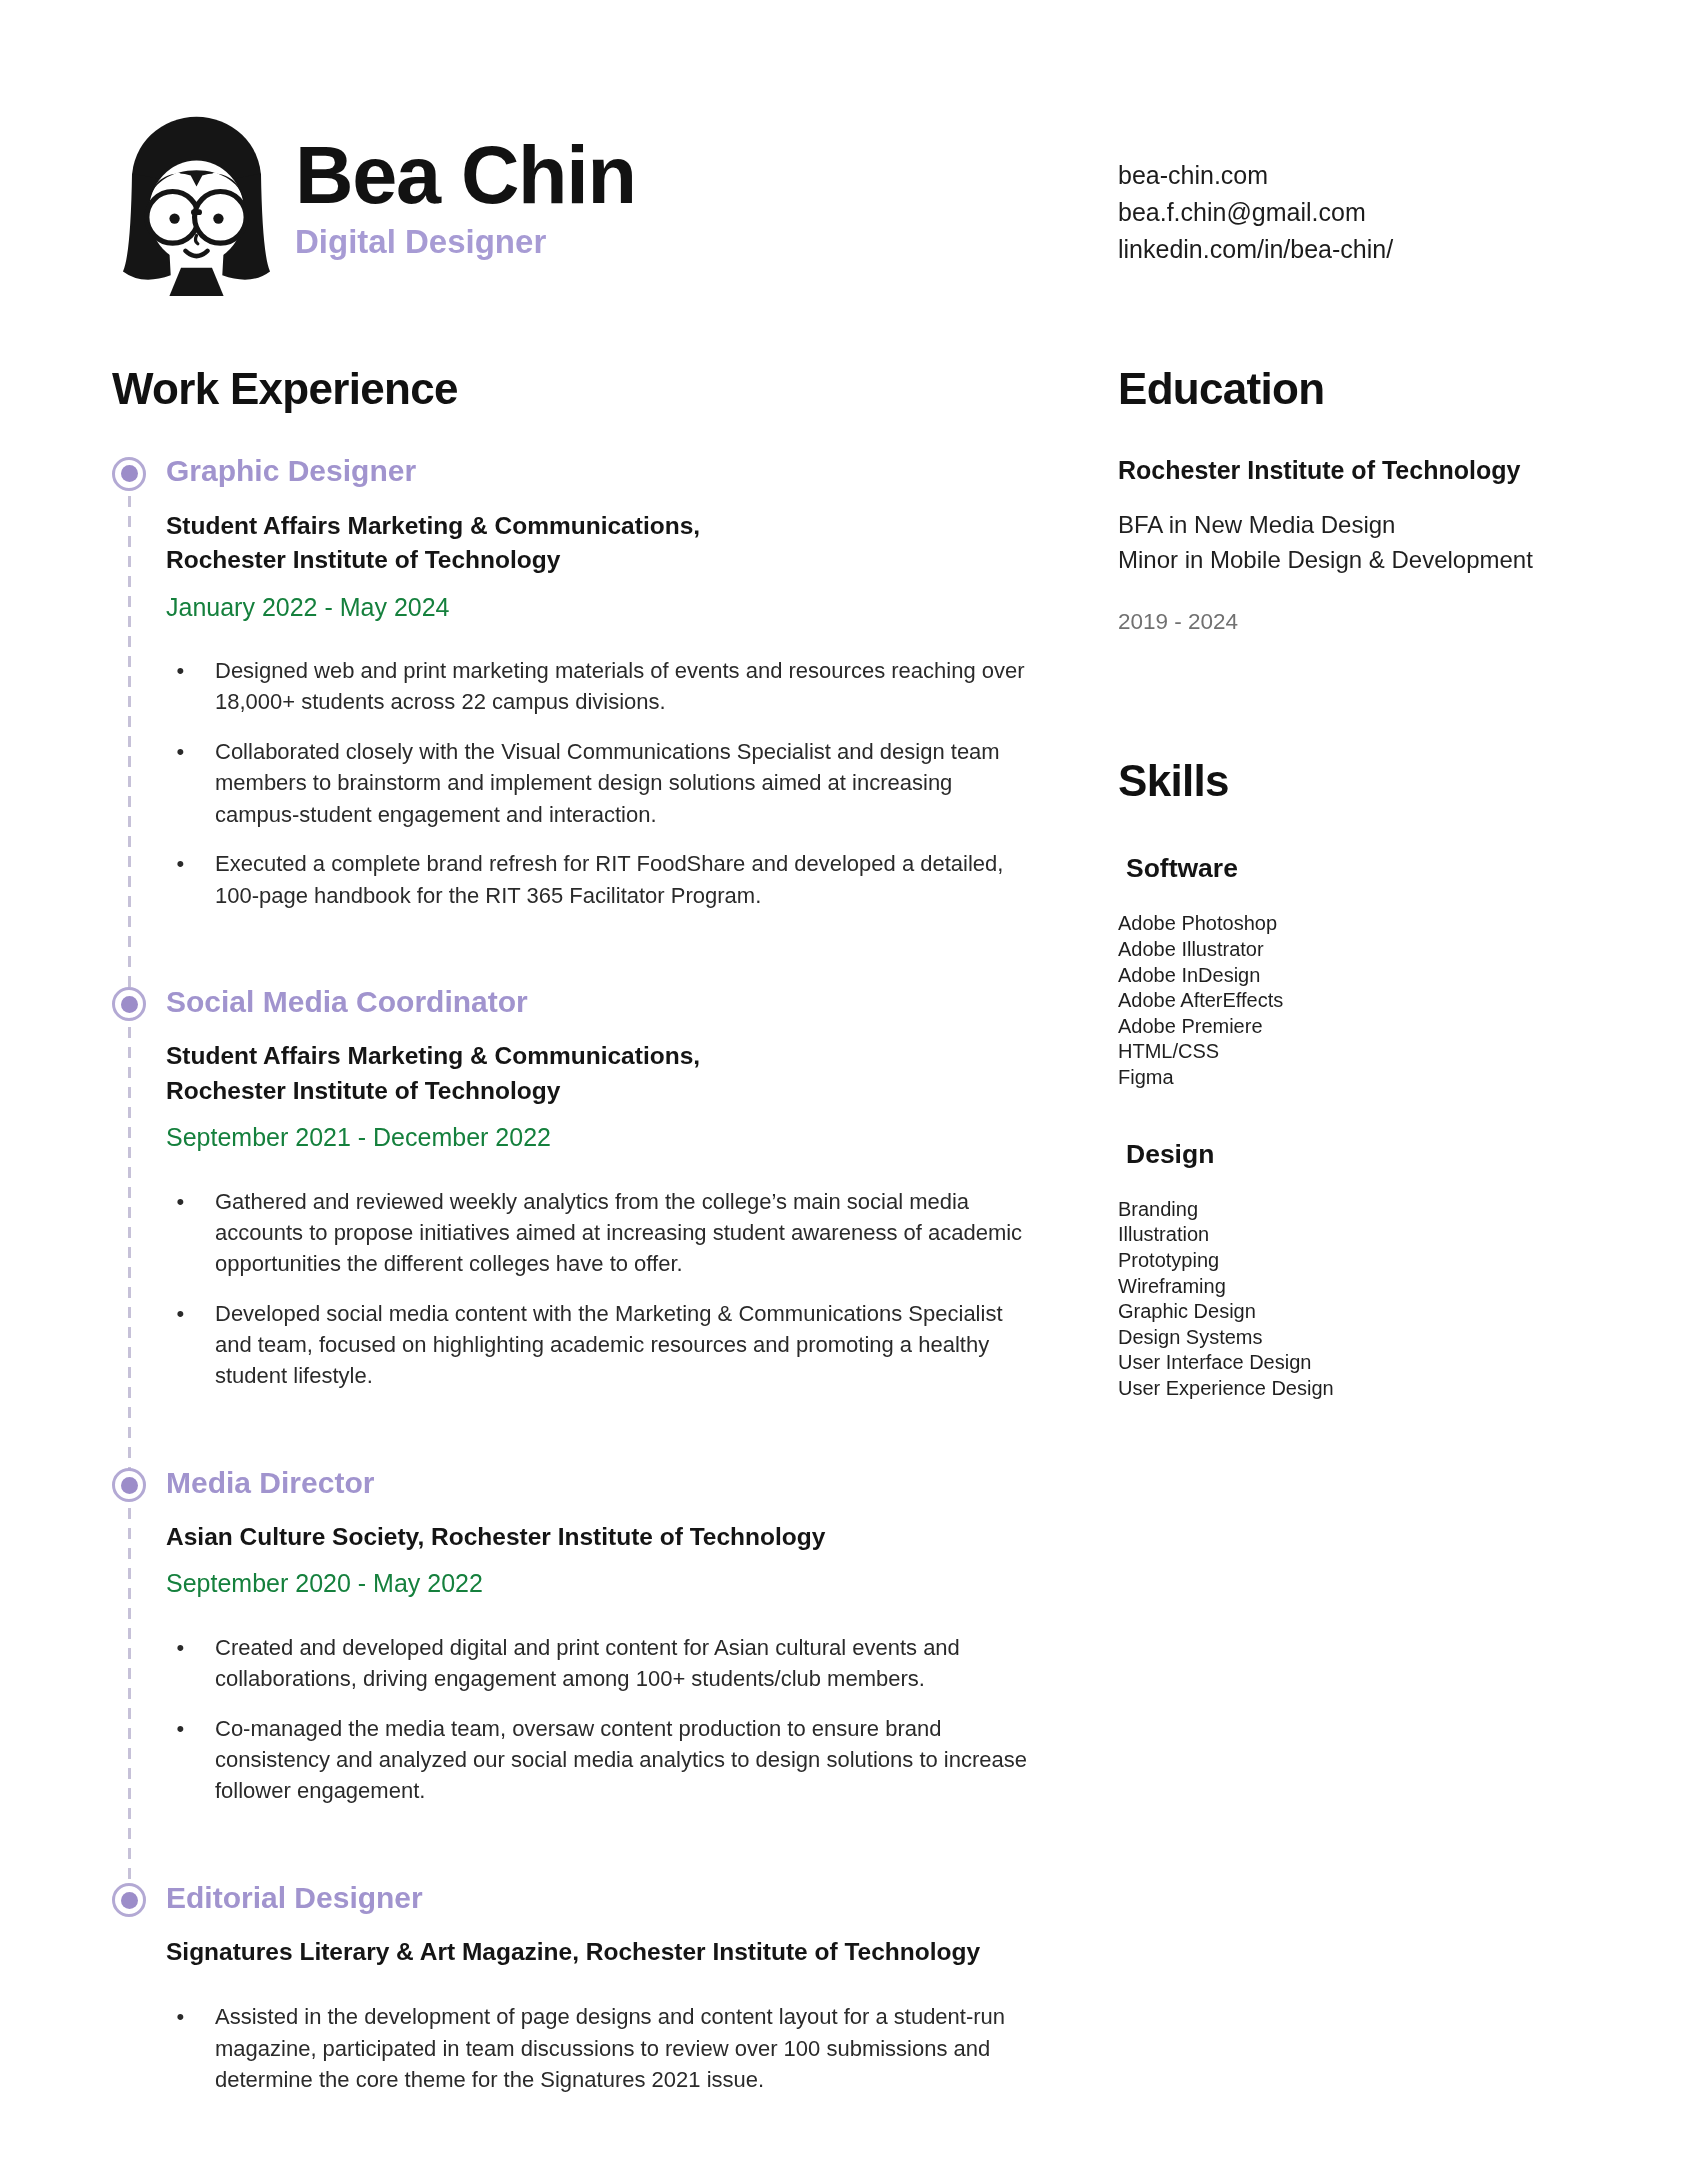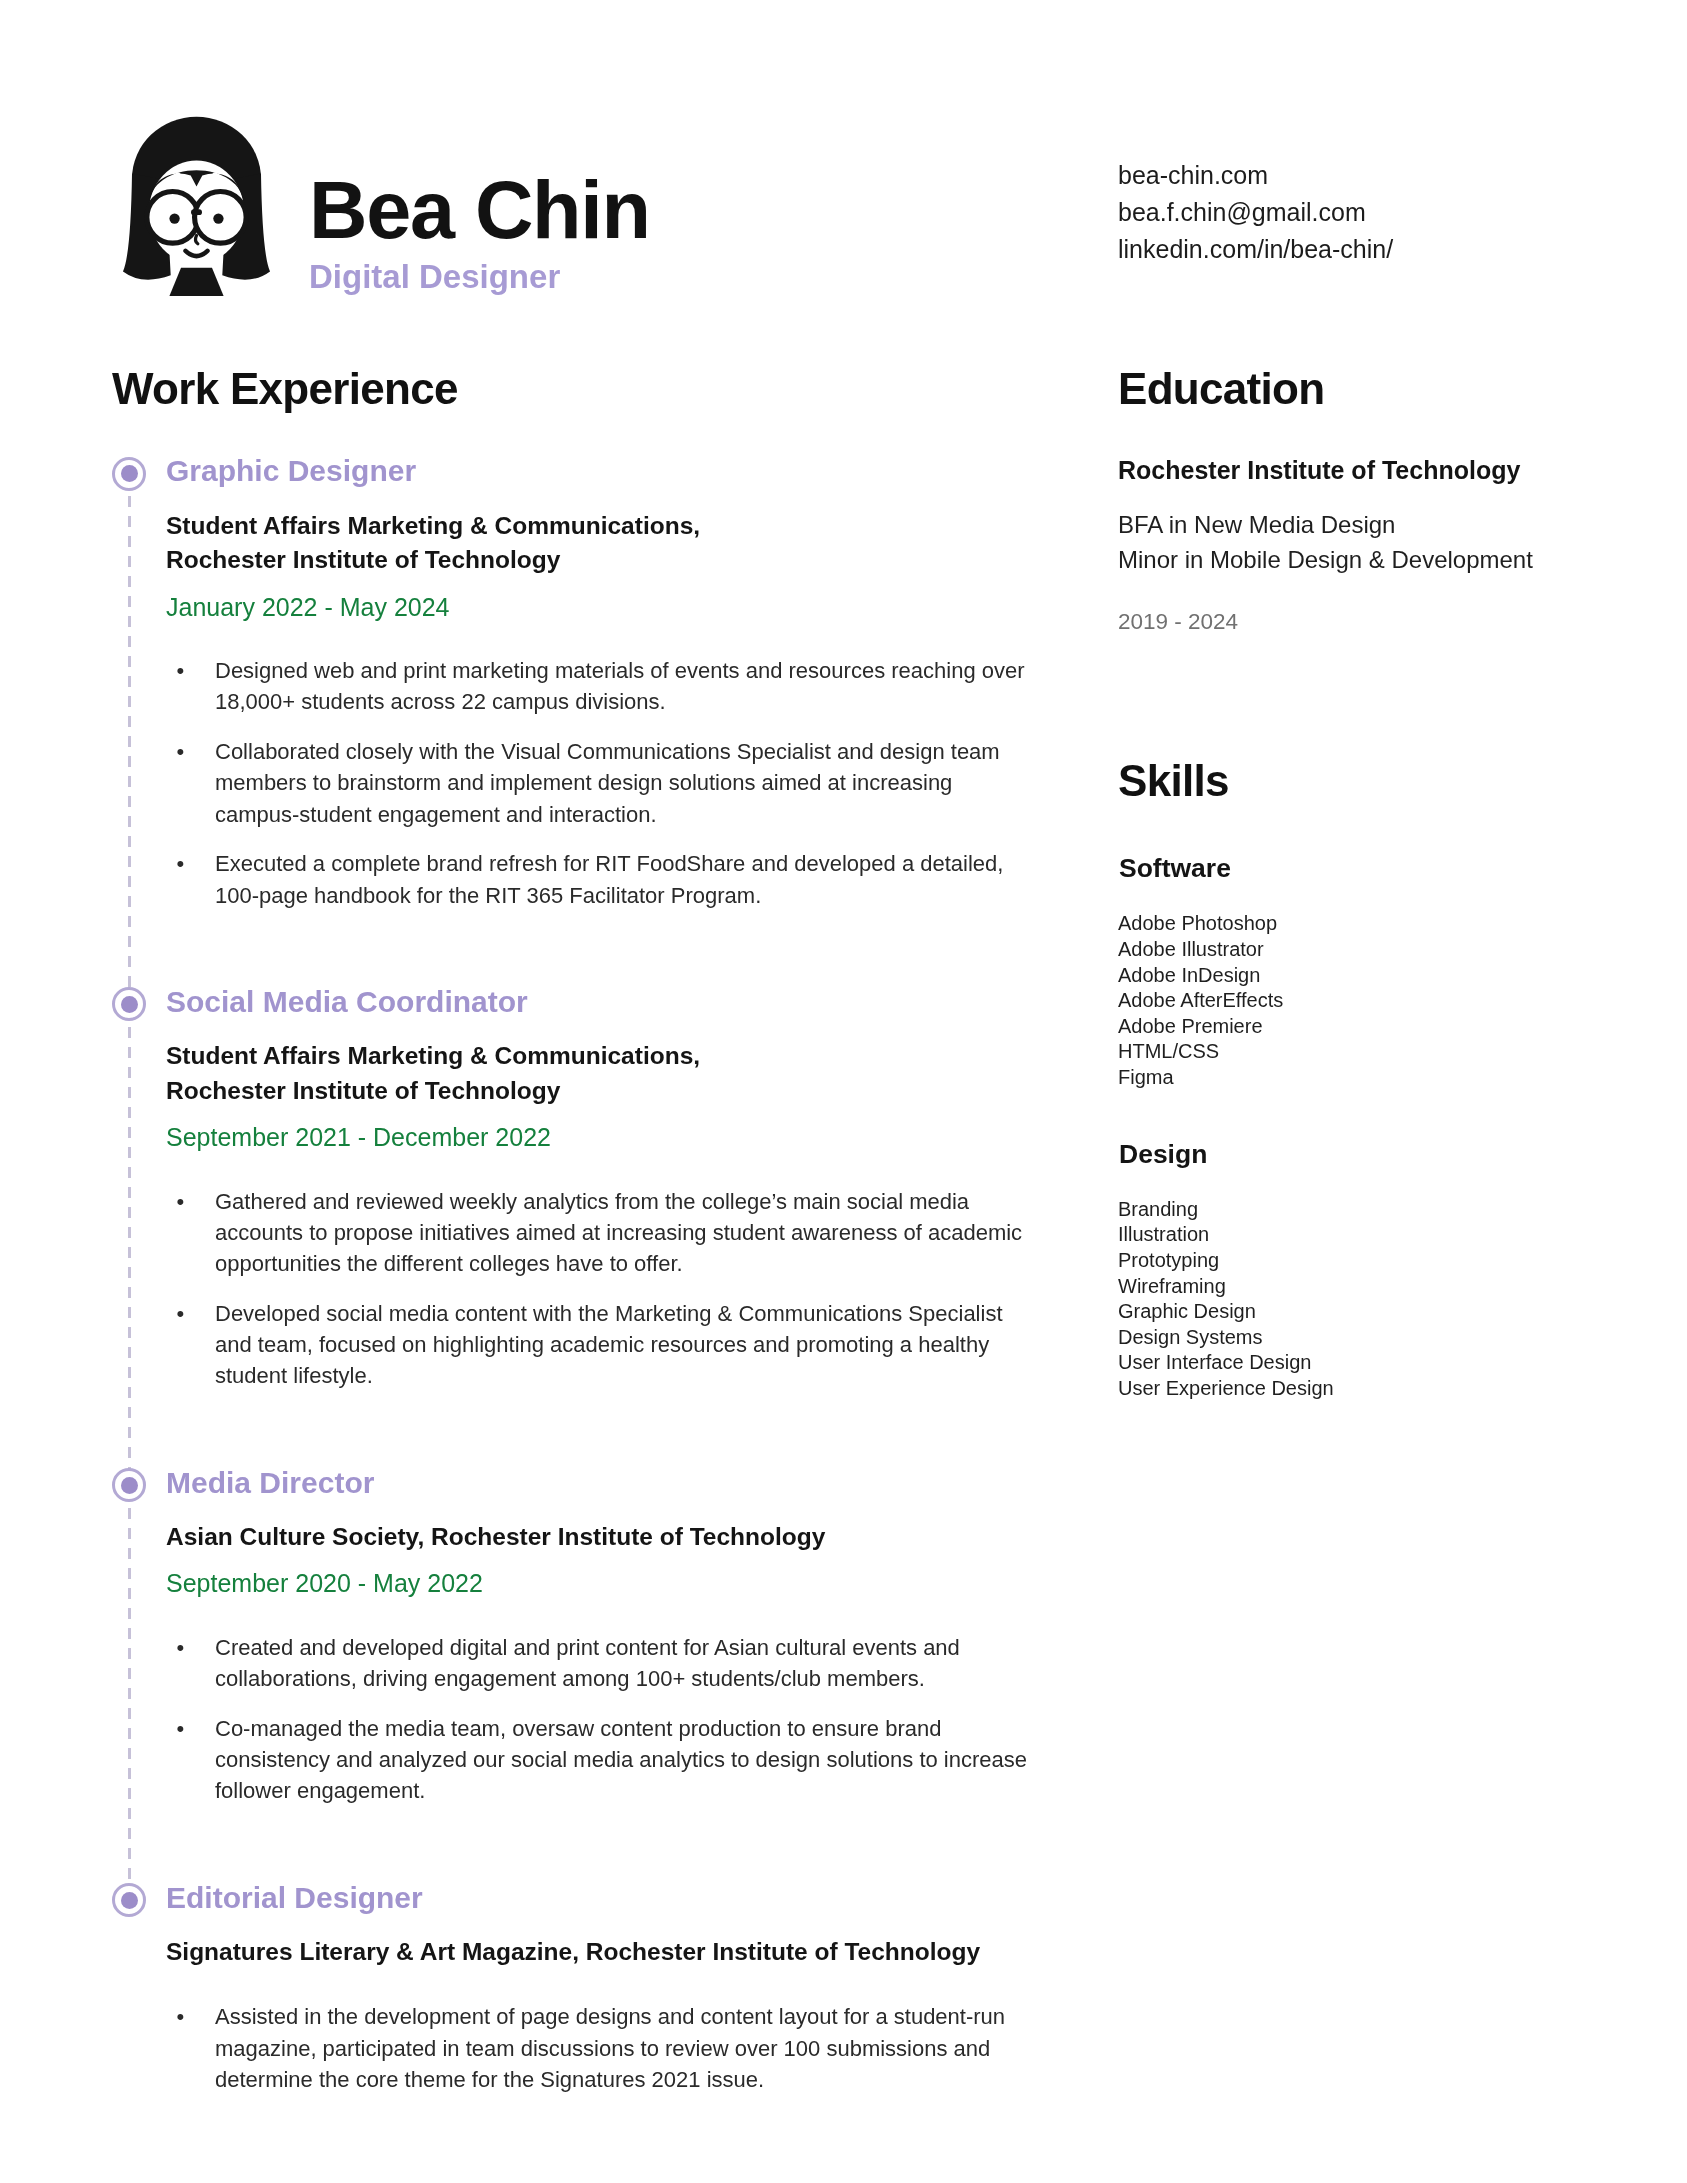--- a/index.html
+++ b/index.html
@@ -8,21 +8,21 @@
     font-family:"Liberation Sans", sans-serif;
     color:#1c1c1c;
     -webkit-font-smoothing:antialiased;
   }
   .page{
     position:relative;width:1687px;height:2183px;box-sizing:border-box;
     padding:109px 112px 0 112px;overflow:hidden;background:#ffffff;
   }
   
   .header{display:flex;align-items:flex-start;}
-  .brand{display:flex;align-items:flex-end;gap:28px;}
+  .brand{display:flex;align-items:flex-start;gap:14px;}
   .avatar{display:block;width:169px;height:187px;flex:0 0 auto;}
   .avatar svg{display:block;width:169px;height:187px;}
   .brand-text{margin-top:25px;}
   .name{
     font-size:81px;font-weight:800;letter-spacing:-1.3px;
     color:#121212;line-height:1.02;margin:0;
   }
   .role{
     font-size:33px;font-weight:700;color:#A79BD4;
     margin-top:6.6px;letter-spacing:0px;
@@ -64,21 +64,21 @@
   .bullets li::before{
     content:"\2022";position:absolute;left:10.6px;top:0;
     font-size:22px;color:#2a2a2a;
   }
   
   .school{font-size:25px;font-weight:700;color:#141414;margin:8px 0 0 0;line-height:1.3;}
   .degree{font-size:24px;color:#1f1f1f;line-height:1.45;margin:21px 0 0 0;}
   .degree span{display:block;}
   .edu-date{font-size:22.5px;color:#717171;margin:30px 0 0 0;}
   .skills-heading{margin-top:120px;margin-bottom:0;}
-  .group-name{font-size:26.5px;font-weight:700;color:#141414;margin:48px 0 0 1px;line-height:1.2;}
+  .group-name{font-size:26.5px;font-weight:700;color:#141414;margin:48px 0 0 8px;line-height:1.2;}
   .skill-list{list-style:none;margin:26.5px 0 0 0;padding:0;font-size:20px;line-height:1.28;color:#1f1f1f;}
 </style>
 </head>
 <body>
 
 <div class="page">
 
   <header class="header">
     <div class="brand">
       <span class="avatar">

